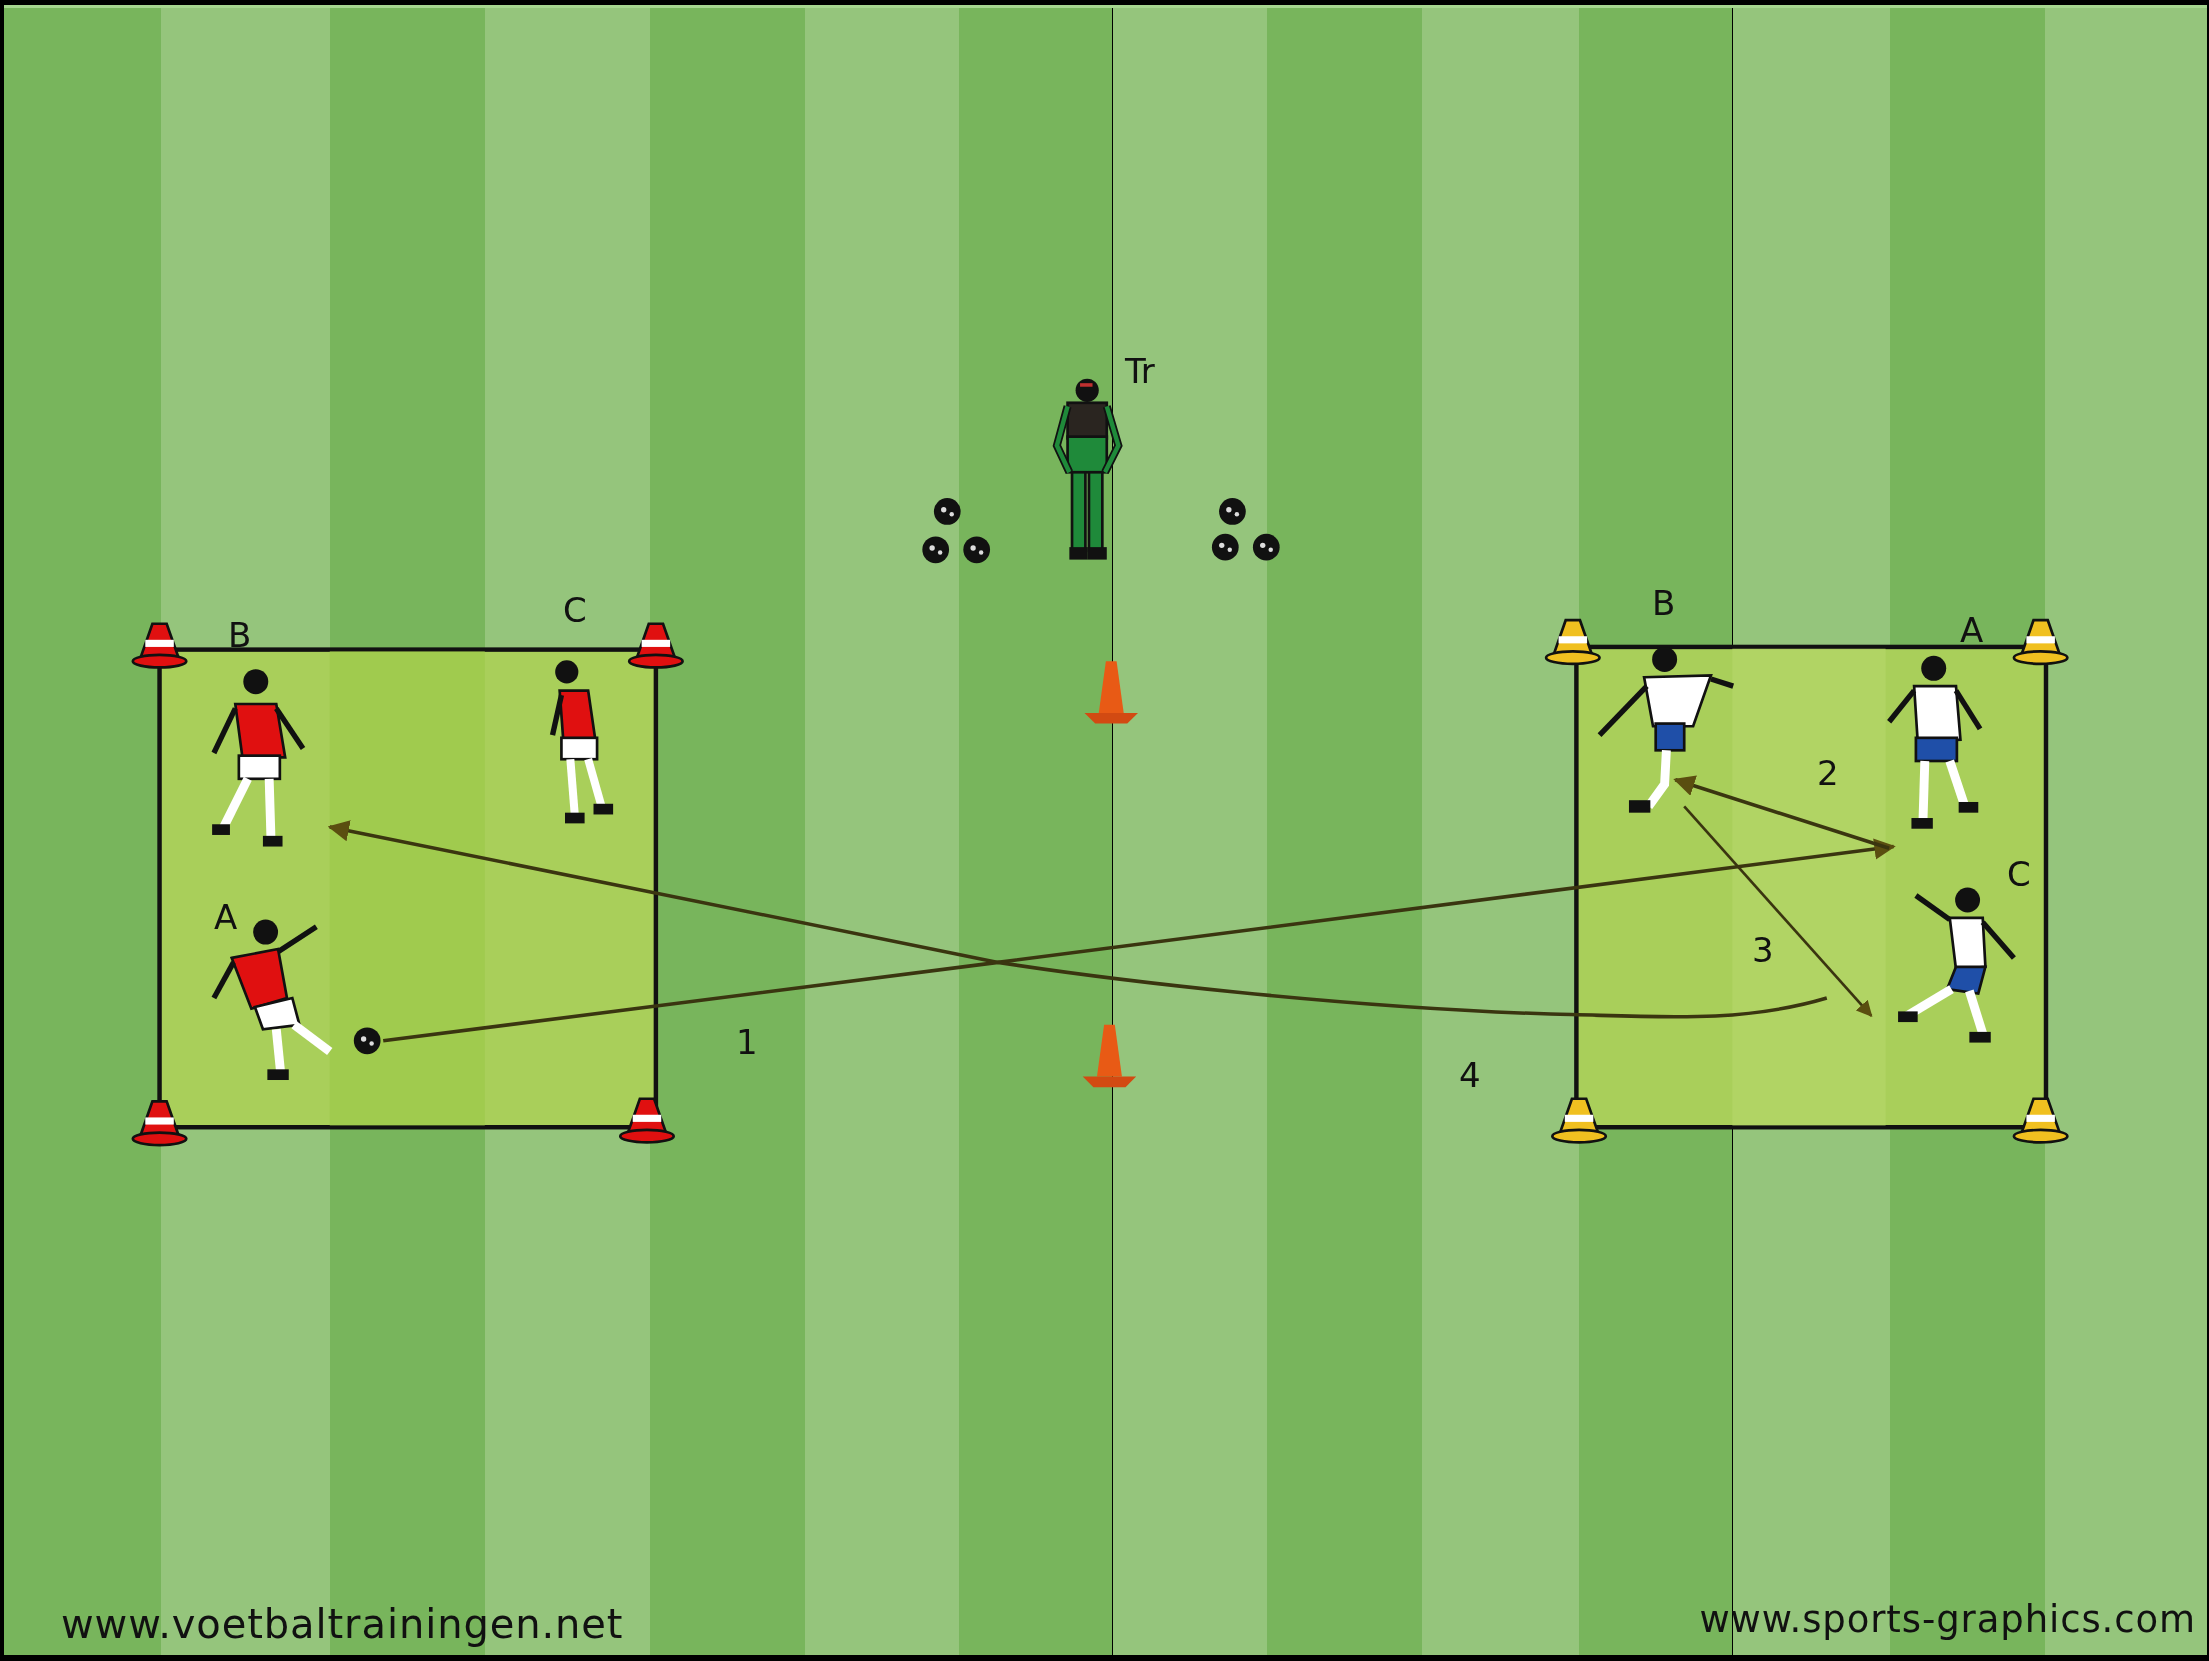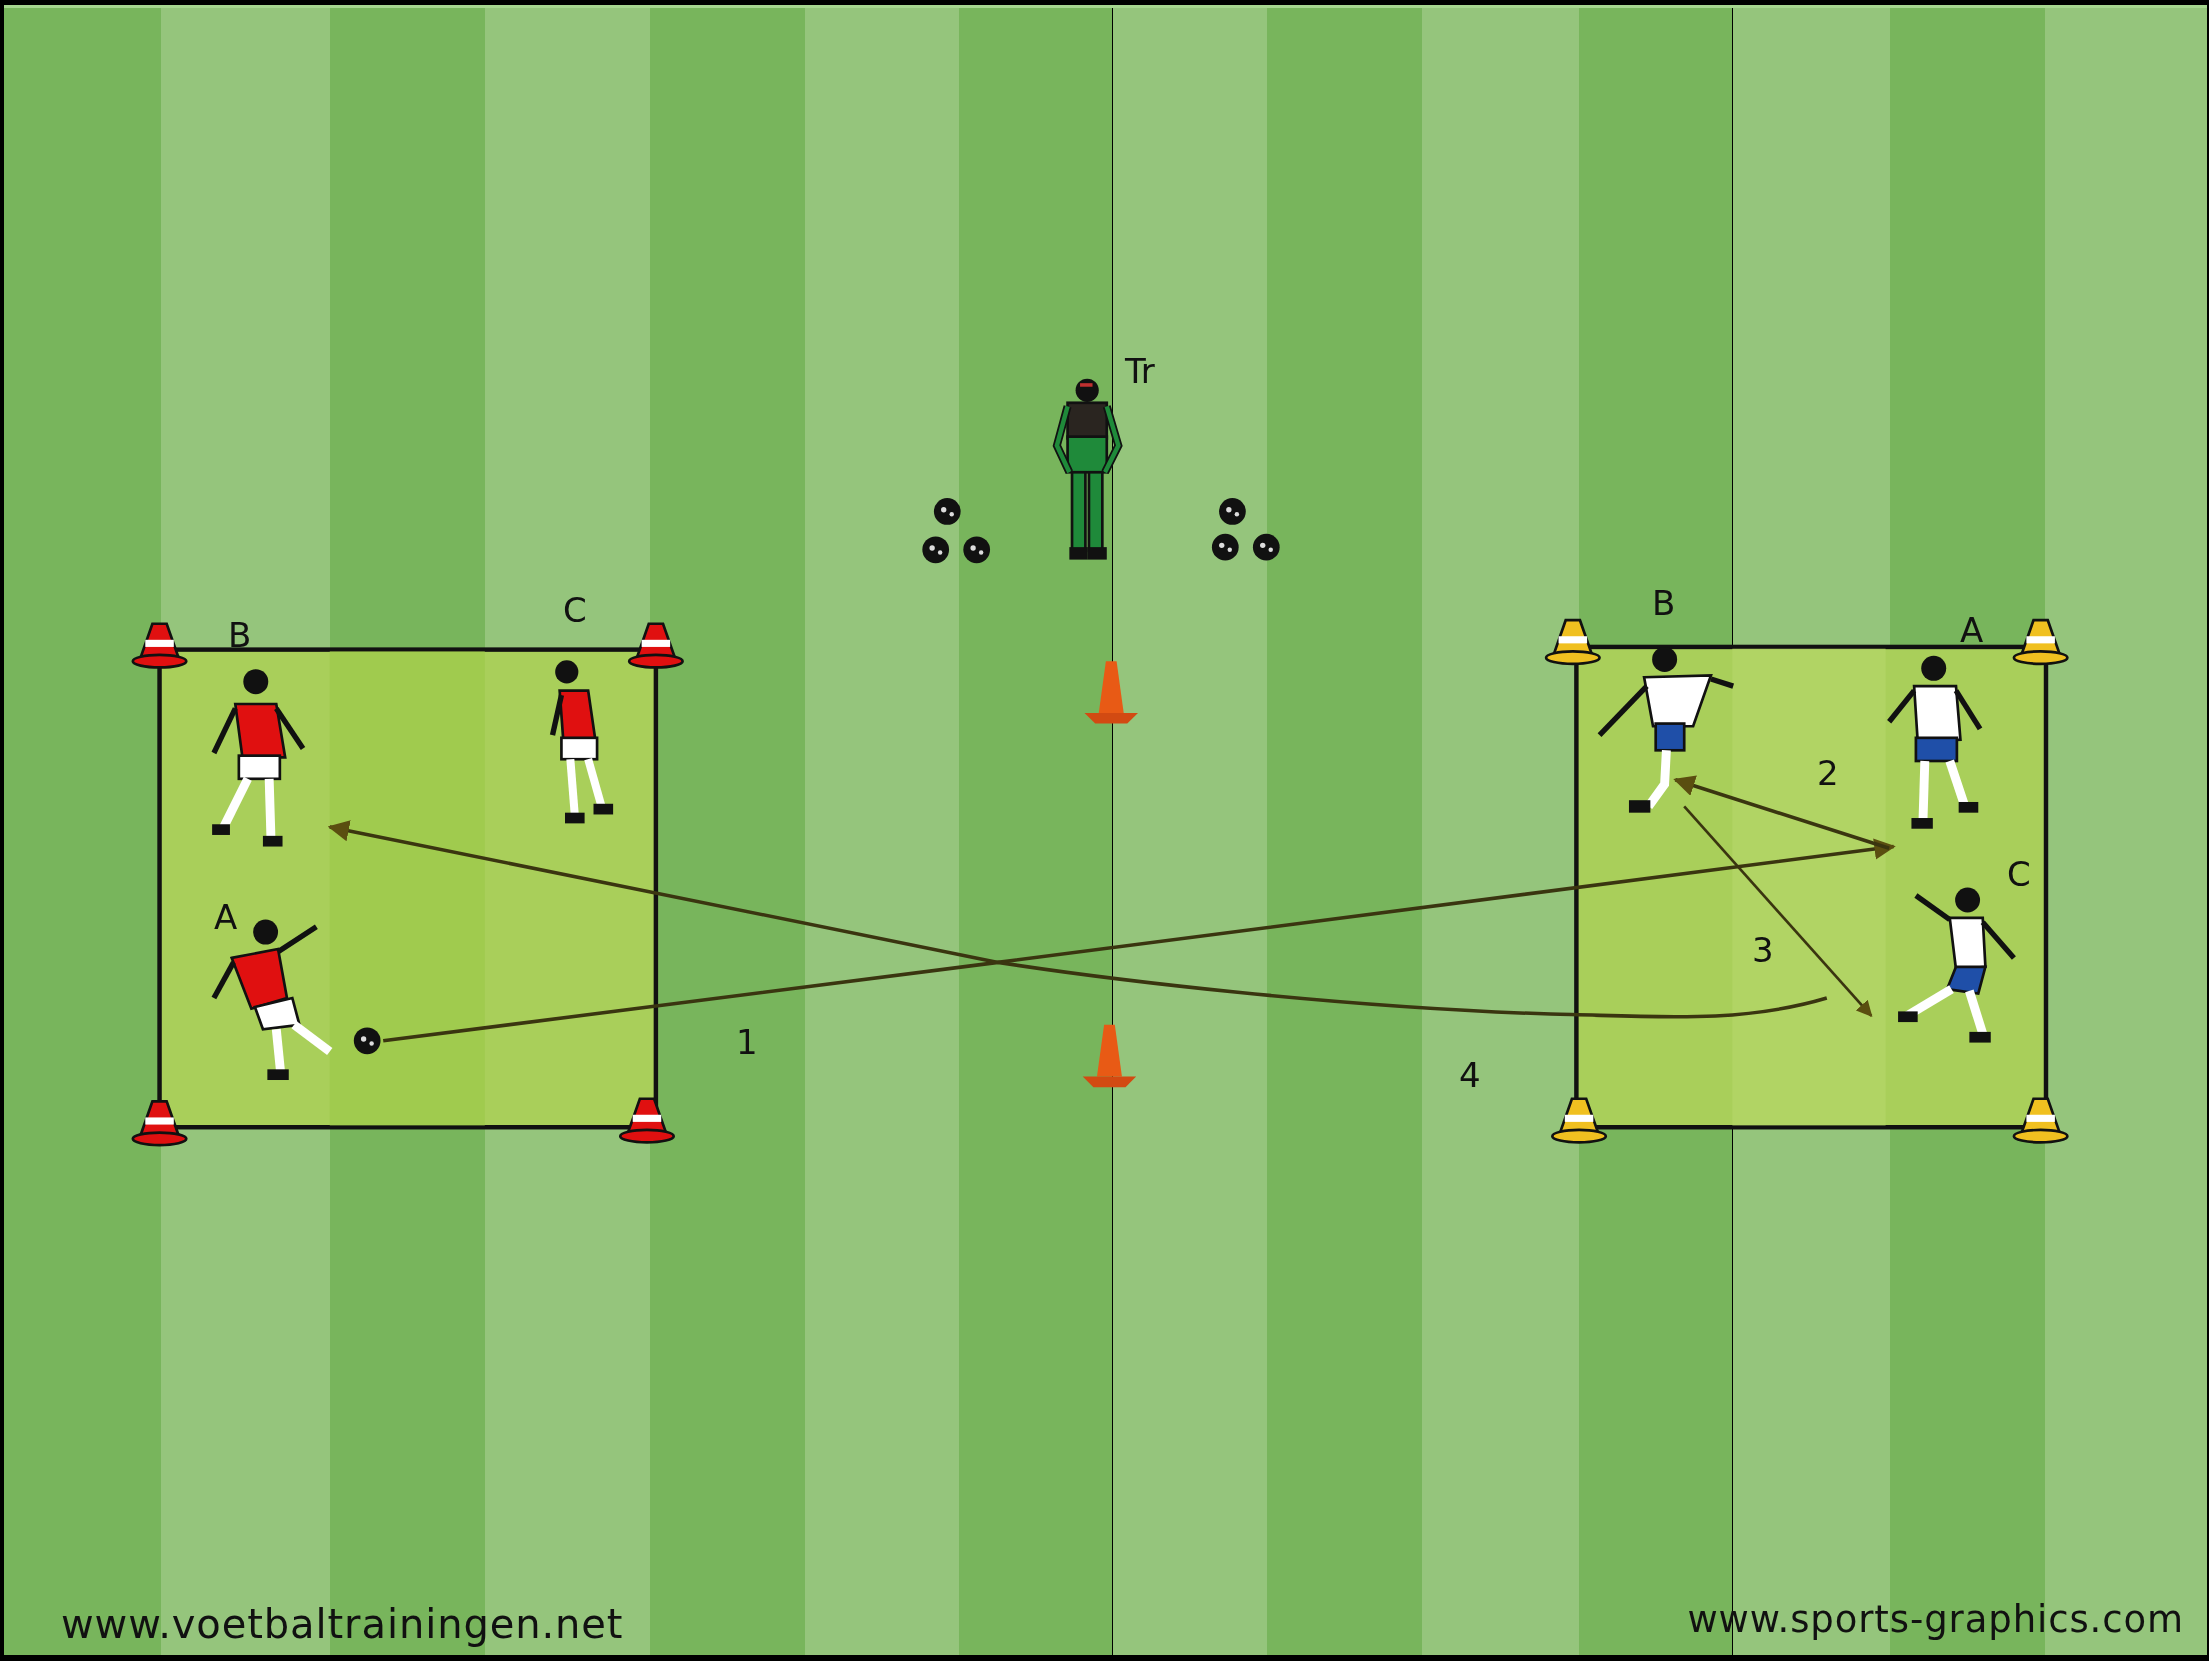--- a/index.html
+++ b/index.html
@@ -190,14 +190,14 @@
 <div class="lbl" style="left:1652px;top:586px">B</div>
 <div class="lbl" style="left:1960px;top:613px">A</div>
 <div class="lbl" style="left:2007px;top:857px">C</div>
 
 <div class="num" style="left:736px;top:1025px">1</div>
 <div class="num" style="left:1817px;top:756px">2</div>
 <div class="num" style="left:1752px;top:933px">3</div>
 <div class="num" style="left:1459px;top:1058px">4</div>
 
 <div class="footer" style="left:61px;top:1604px">www.voetbaltrainingen.net</div>
-<div class="footer" style="right:26px;top:1601px;font-size:37px">www.sports-graphics.com</div>
+<div class="footer" style="right:14px;top:1601px;font-size:37px">www.sports-graphics.com</div>
 
 
 </body></html>

